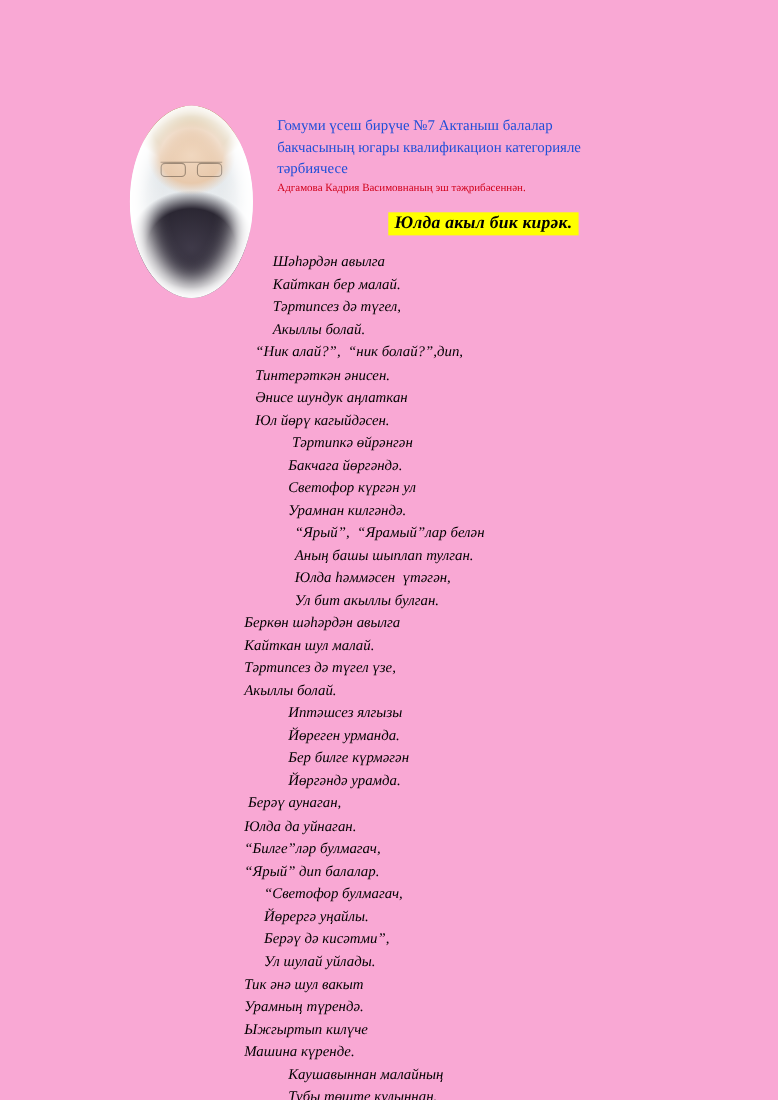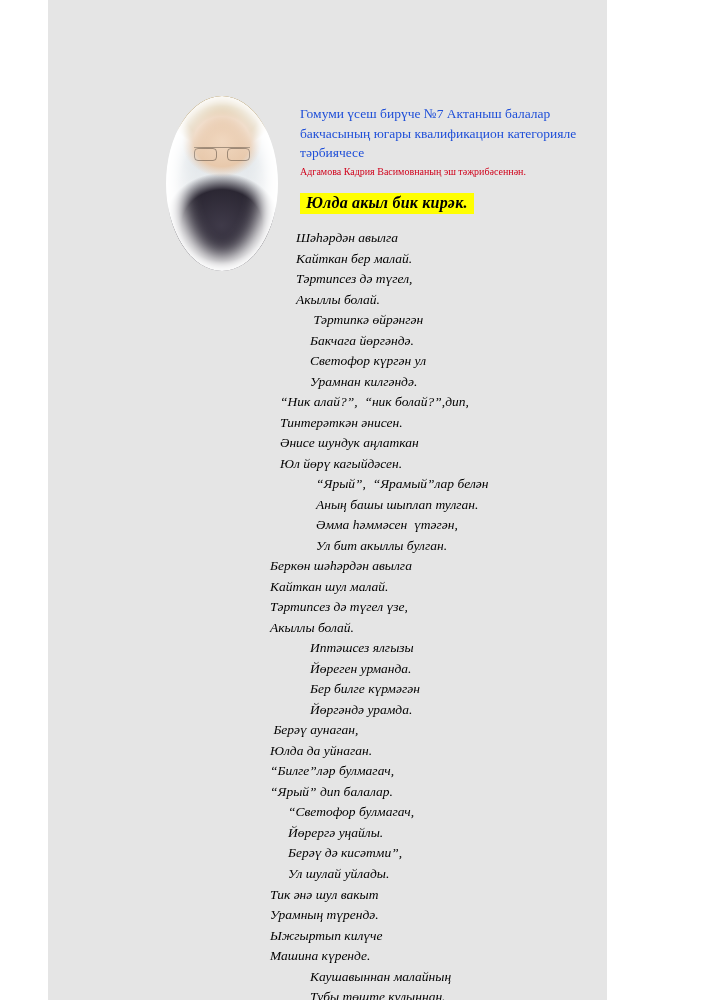--- a/index.html
+++ b/index.html
@@ -9,24 +9,23 @@
   }
   body {
     width: 707px;
     height: 1000px;
     font-family: "Liberation Serif", serif;
     position: relative;
     overflow: hidden;
   }
   .page {
     position: relative;
-    width: 559px;
+    width: 707px;
     height: 1000px;
-    background: #e5e5e5;
-    margin-left: 48px;
+    background: #f9a8d4;
   }
   .header-block {
     position: absolute;
     left: 0;
     top: 96px;
     width: 707px;
     display: flex;
     flex-direction: row;
     align-items: flex-start;
   }
@@ -98,20 +97,21 @@
     display: block;
   }
   .author {
     color: #d0021b;
     font-size: 10px;
     line-height: 1.45;
     margin: 2px 0 0 0;
   }
   .poem-title-wrap {
     margin-top: 14px;
+    text-align: center;
   }
   .poem-title {
     display: inline-block;
     background: #ffff00;
     color: #000000;
     font-weight: bold;
     font-style: italic;
     font-size: 16px;
     padding: 1px 6px 2px 6px;
     letter-spacing: .2px;
@@ -171,35 +171,35 @@
   </div>
 
   <div class="poem" id="poem-body">
       <div class="stanza">
         <span class="ln i0">Шәһәрдән авылга</span>
         <span class="ln i0">Кайткан бер малай.</span>
         <span class="ln i0">Тәртипсез дә түгел,</span>
         <span class="ln i0">Акыллы болай.</span>
       </div>
       <div class="stanza">
+        <span class="ln i2">“Ник алай?”,  “ник болай?”,дип,</span>
+        <span class="ln i2">Тинтерәткән әнисен.</span>
+        <span class="ln i2">Әнисе шундук аңлаткан</span>
+        <span class="ln i2">Юл йөрү кагыйдәсен.</span>
+      </div>
+      <div class="stanza">
         <span class="ln i1"> Тәртипкә өйрәнгән</span>
         <span class="ln i1">Бакчага йөргәндә.</span>
         <span class="ln i1">Светофор күргән ул</span>
         <span class="ln i1">Урамнан килгәндә.</span>
       </div>
       <div class="stanza">
-        <span class="ln i2">“Ник алай?”,  “ник болай?”,дип,</span>
-        <span class="ln i2">Тинтерәткән әнисен.</span>
-        <span class="ln i2">Әнисе шундук аңлаткан</span>
-        <span class="ln i2">Юл йөрү кагыйдәсен.</span>
-      </div>
-      <div class="stanza">
         <span class="ln i4">“Ярый”,  “Ярамый”лар белән</span>
         <span class="ln i4">Аның башы шыплап тулган.</span>
-        <span class="ln i4">Әмма һәммәсен  үтәгән,</span>
+        <span class="ln i4">Юлда һәммәсен  үтәгән,</span>
         <span class="ln i4">Ул бит акыллы булган.</span>
       </div>
       <div class="stanza">
         <span class="ln i3">Беркөн шәһәрдән авылга</span>
         <span class="ln i3">Кайткан шул малай.</span>
         <span class="ln i3">Тәртипсез дә түгел үзе,</span>
         <span class="ln i3">Акыллы болай.</span>
       </div>
       <div class="stanza">
         <span class="ln i1">Иптәшсез ялгызы</span>

